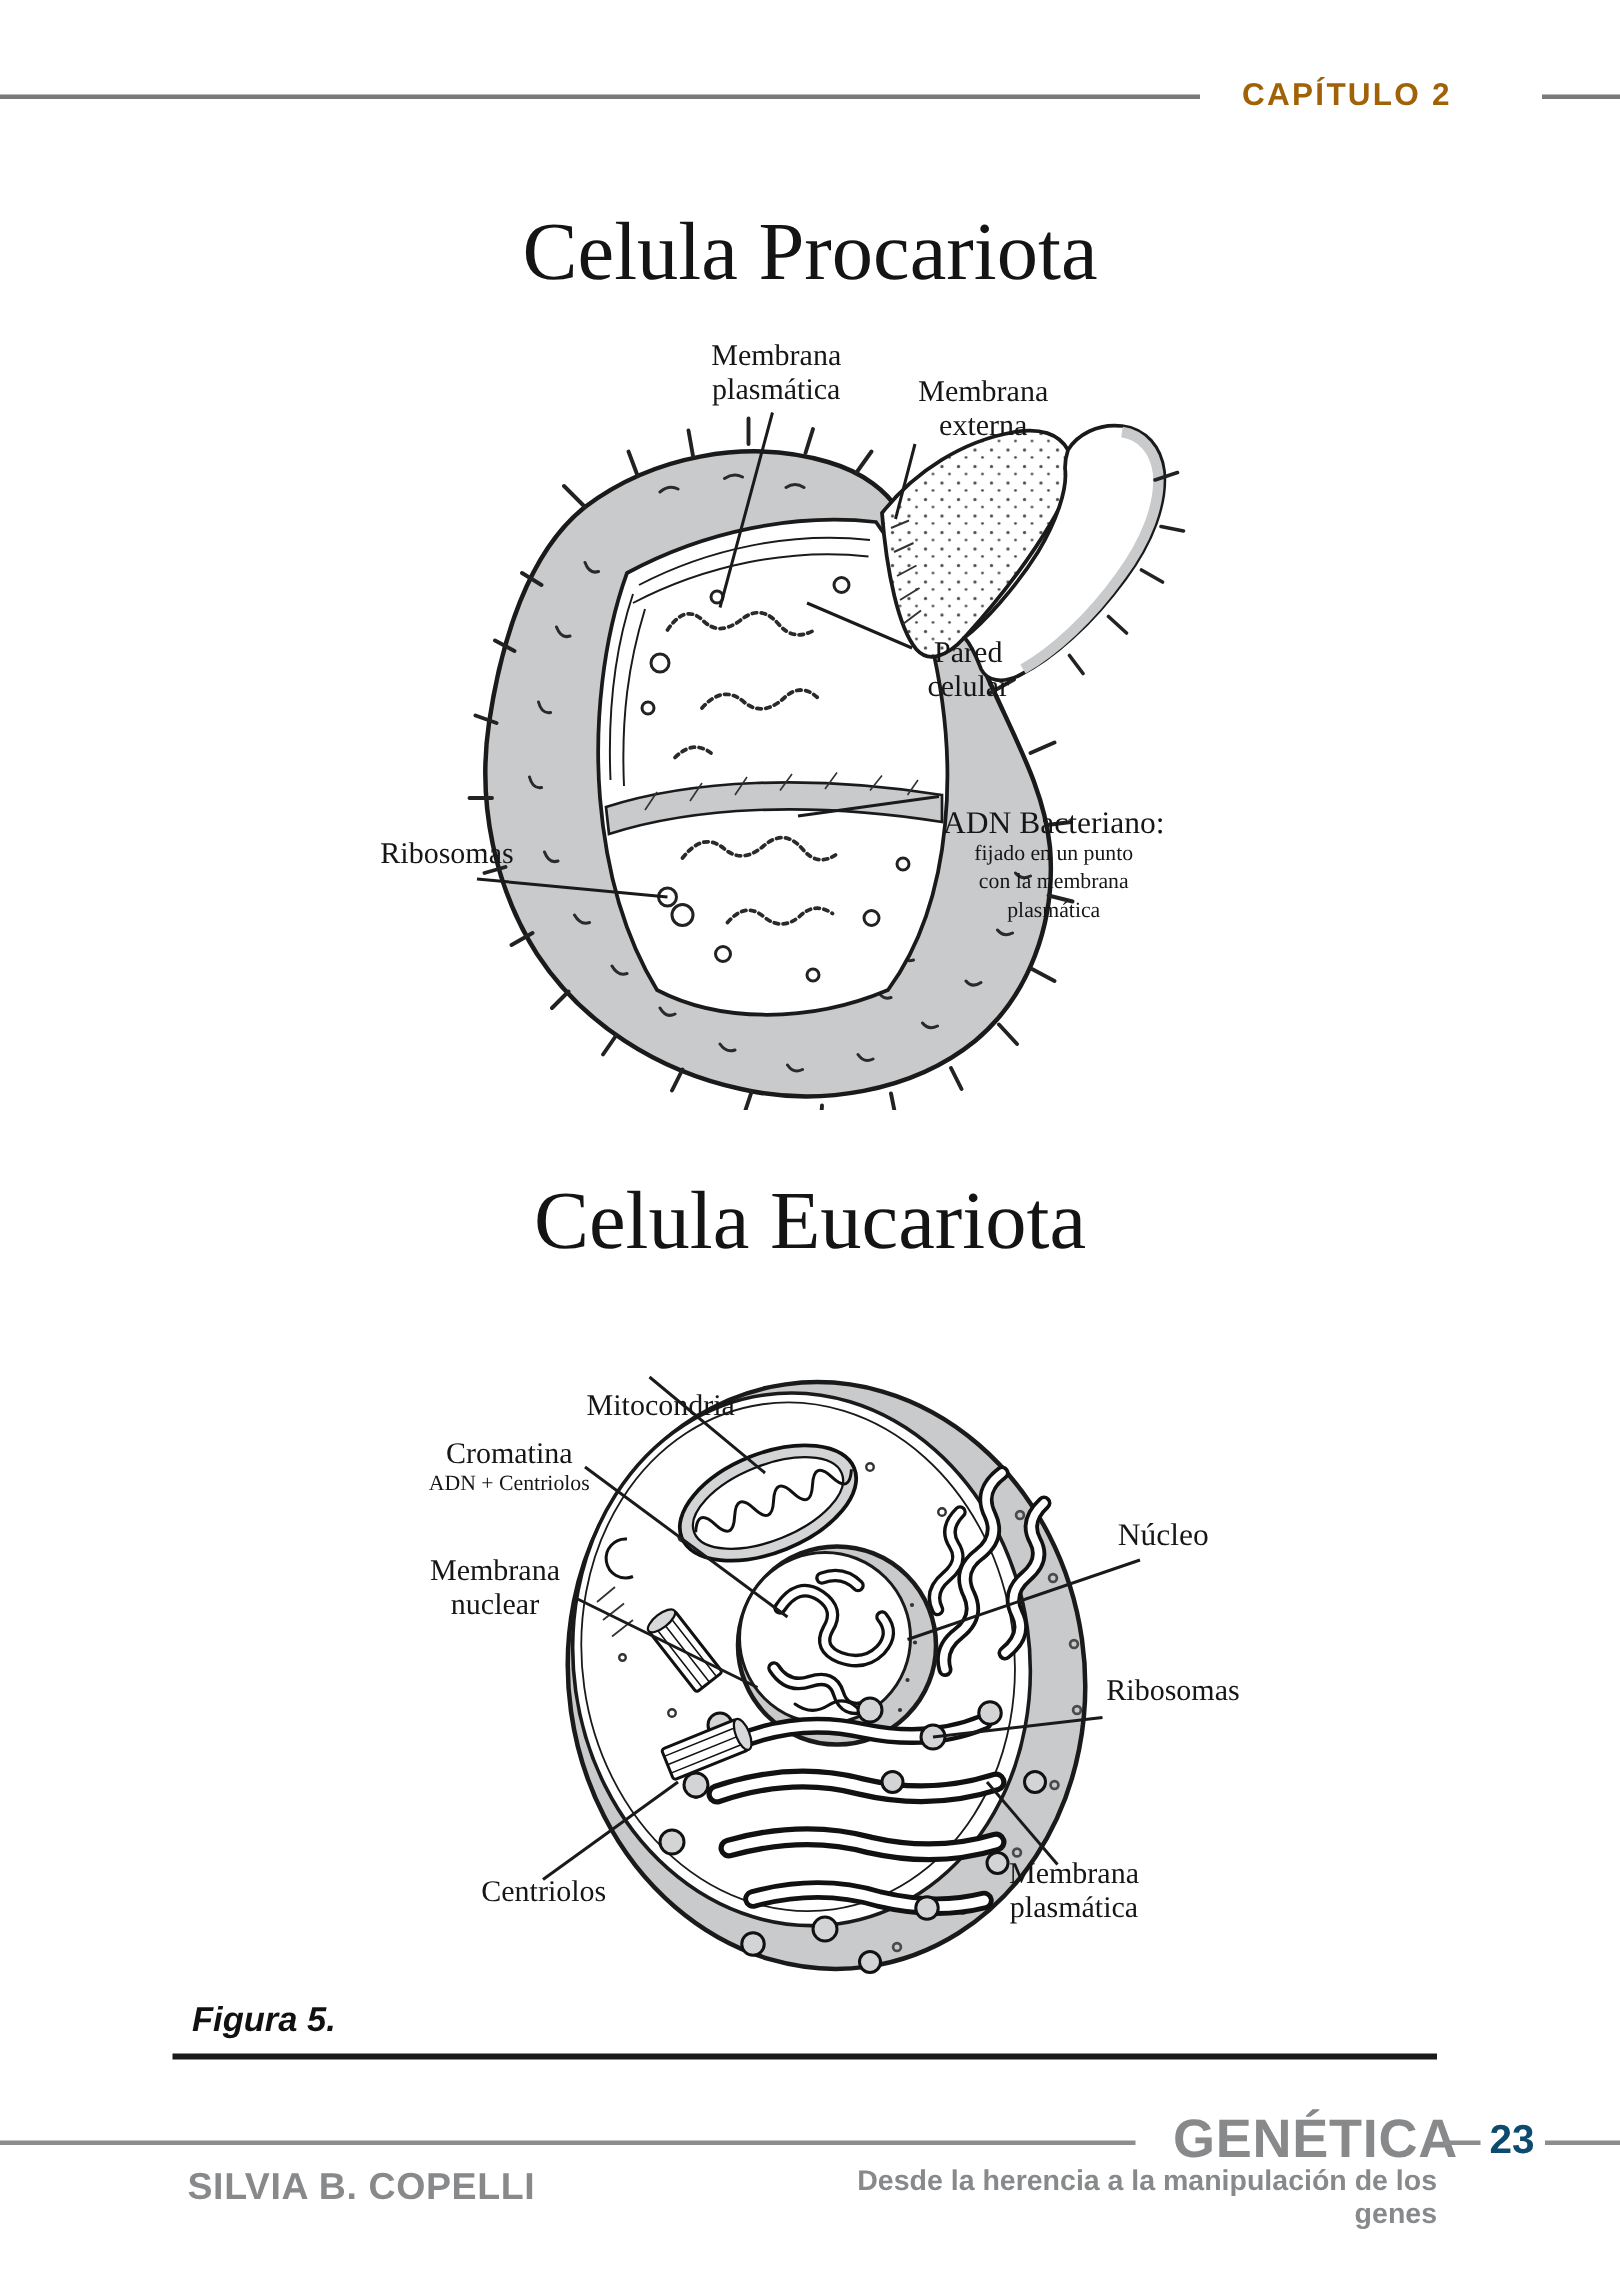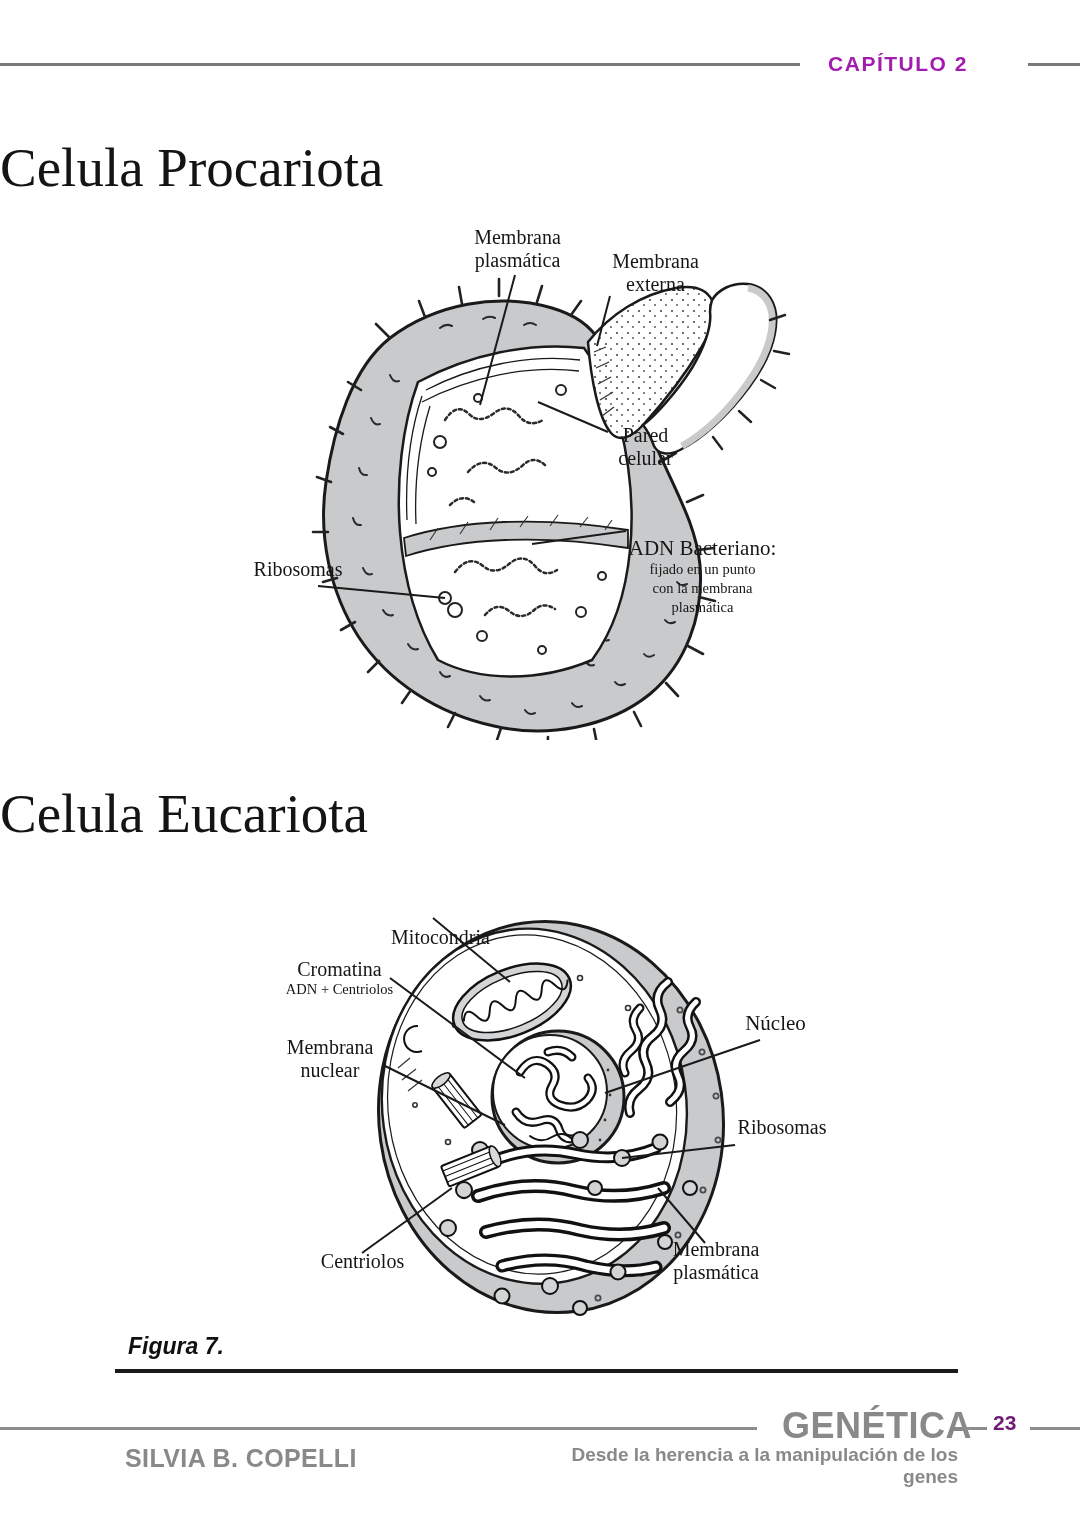--- a/index.html
+++ b/index.html
@@ -1,36 +1,36 @@
 <!DOCTYPE html>
 <html><head>
 <meta charset="utf-8">
 <style>
   html,body{margin:0;padding:0;background:#ffffff;}
   .page{position:relative;width:1080px;height:1524px;background:#fff;overflow:hidden;
         font-family:"Liberation Serif",serif;color:#1a1a1a;}
   .rule{position:absolute;height:3px;background:#77797b;}
   .chapter{position:absolute;top:52px;left:828px;width:140px;text-align:center;
            font-family:"Liberation Sans",sans-serif;font-weight:bold;font-size:21px;
-           letter-spacing:1.5px;color:#a21caf;}
-  .cell-title{position:absolute;left:0;width:100%;margin:0;
+           letter-spacing:1.5px;color:#a16207;}
+  .cell-title{position:absolute;left:0;width:100%;text-align:center;margin:0;
               font-family:"Liberation Serif",serif;font-weight:normal;font-size:55px;color:#141414;}
   .lbl{position:absolute;font-size:20px;line-height:1.13;color:#161616;
        text-align:center;white-space:pre-line;}
   .lbl .sub{display:block;font-size:14.5px;line-height:1.3;white-space:pre-line;}
   .adn-head{font-size:21px;}
   svg.diagram{position:absolute;}
   .figura{position:absolute;left:128px;top:1333px;font-family:"Liberation Sans",sans-serif;
           font-style:italic;font-weight:bold;font-size:23px;color:#111;}
   .fig-rule{position:absolute;left:115px;top:1369px;width:843px;height:3.5px;background:#1a1a1a;}
   .f-line{position:absolute;height:2.5px;background:#8b8d8f;}
   .genetica{position:absolute;left:782px;top:1405px;font-family:"Liberation Sans",sans-serif;
             font-weight:bold;font-size:36px;letter-spacing:0.5px;color:#87898b;}
   .pagenum{position:absolute;left:993px;top:1411px;font-family:"Liberation Sans",sans-serif;
-           font-weight:bold;font-size:21px;color:#701a75;}
+           font-weight:bold;font-size:27px;color:#0c4a6e;}
   .author{position:absolute;left:125px;top:1444px;font-family:"Liberation Sans",sans-serif;
           font-weight:bold;font-size:25px;letter-spacing:0.4px;color:#87898b;}
   .subtitle{position:absolute;left:517px;top:1444px;width:441px;text-align:right;
             font-family:"Liberation Sans",sans-serif;font-weight:bold;font-size:19px;color:#87898b;}
 </style>
 </head>
 <body>
 
 <div class="page">
 
@@ -254,21 +254,21 @@
     <span class="sub">ADN + Centriolos</span>
   </div>
   <div class="lbl" style="left:276px;top:1036px;width:108px;">Membrana
 nuclear</div>
   <div class="lbl" style="left:728px;top:1012px;width:95px;font-size:21px;">Núcleo</div>
   <div class="lbl" style="left:726px;top:1116px;width:112px;">Ribosomas</div>
   <div class="lbl" style="left:652px;top:1238px;width:128px;">Membrana
 plasmática</div>
   <div class="lbl" style="left:310px;top:1250px;width:105px;">Centriolos</div>
 
-  <div class="figura">Figura 7.</div>
+  <div class="figura">Figura 5.</div>
   <div class="fig-rule"></div>
 
   <div class="f-line" style="left:0;top:1427px;width:757px;"></div>
   <div class="genetica">GENÉTICA</div>
   <div class="f-line" style="left:962px;top:1427px;width:25px;"></div>
   <div class="pagenum">23</div>
   <div class="f-line" style="left:1030px;top:1427px;width:50px;"></div>
   <div class="author">SILVIA B. COPELLI</div>
   <div class="subtitle">Desde la herencia a la manipulación de los genes</div>
 

